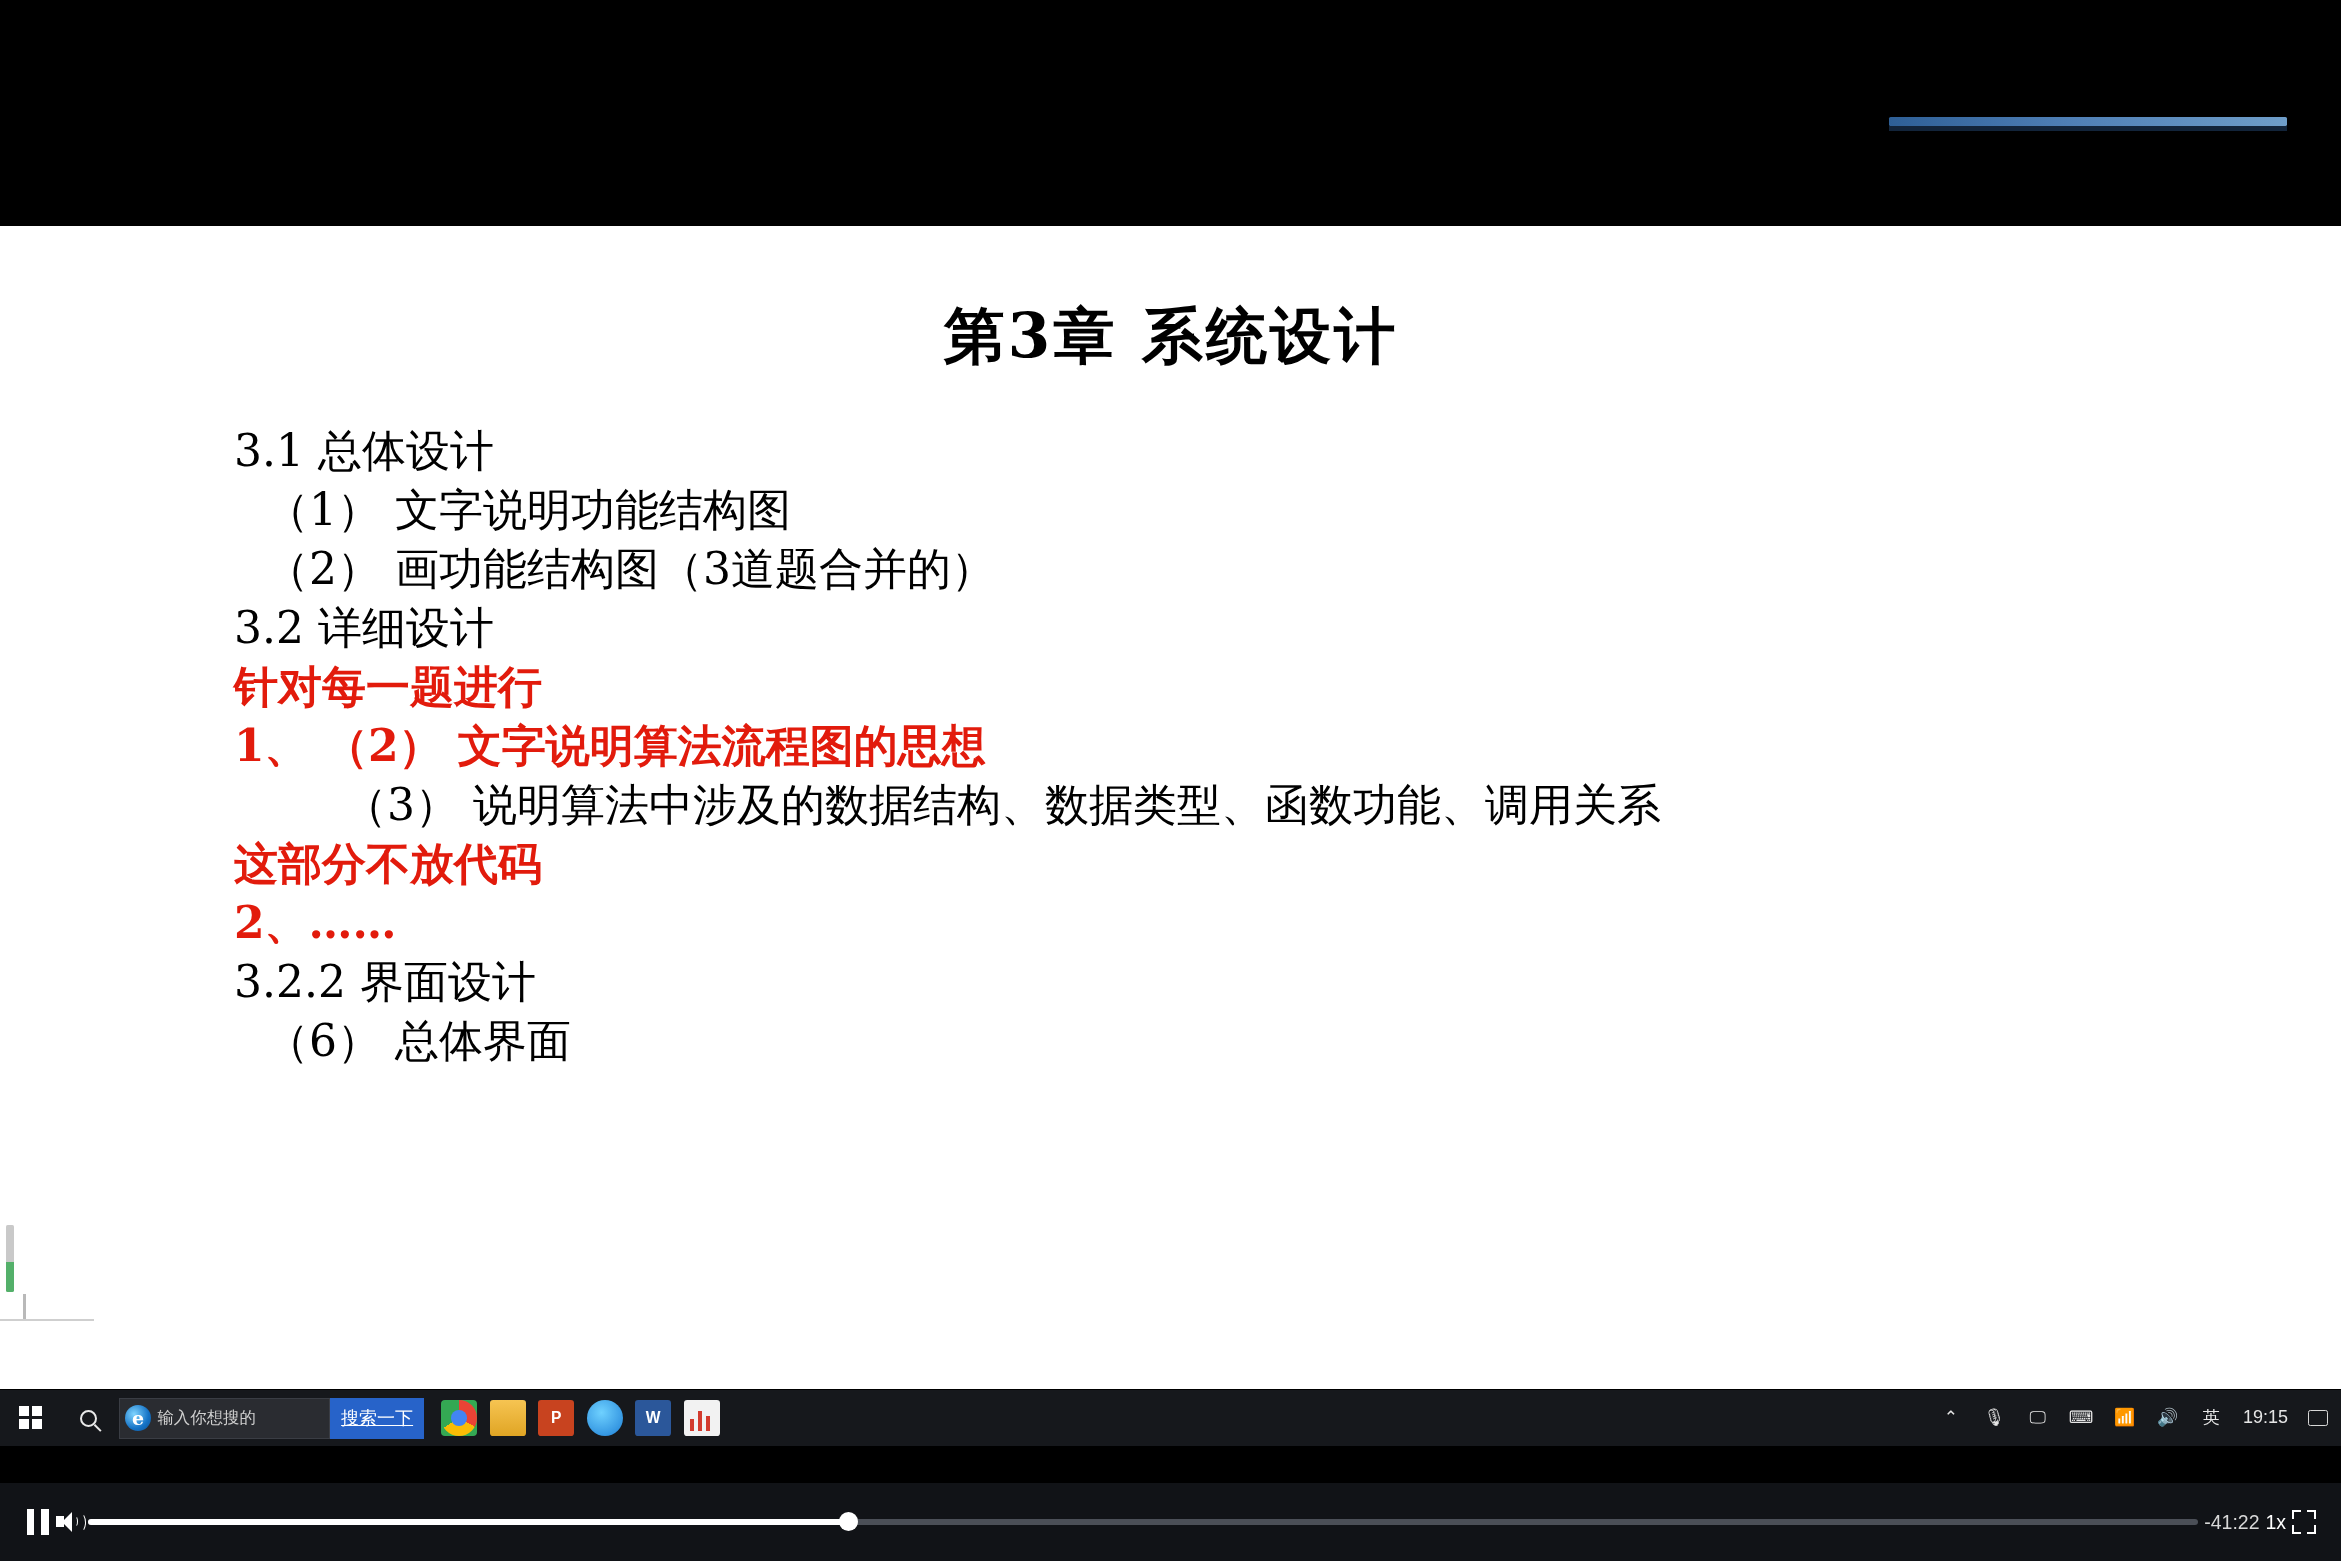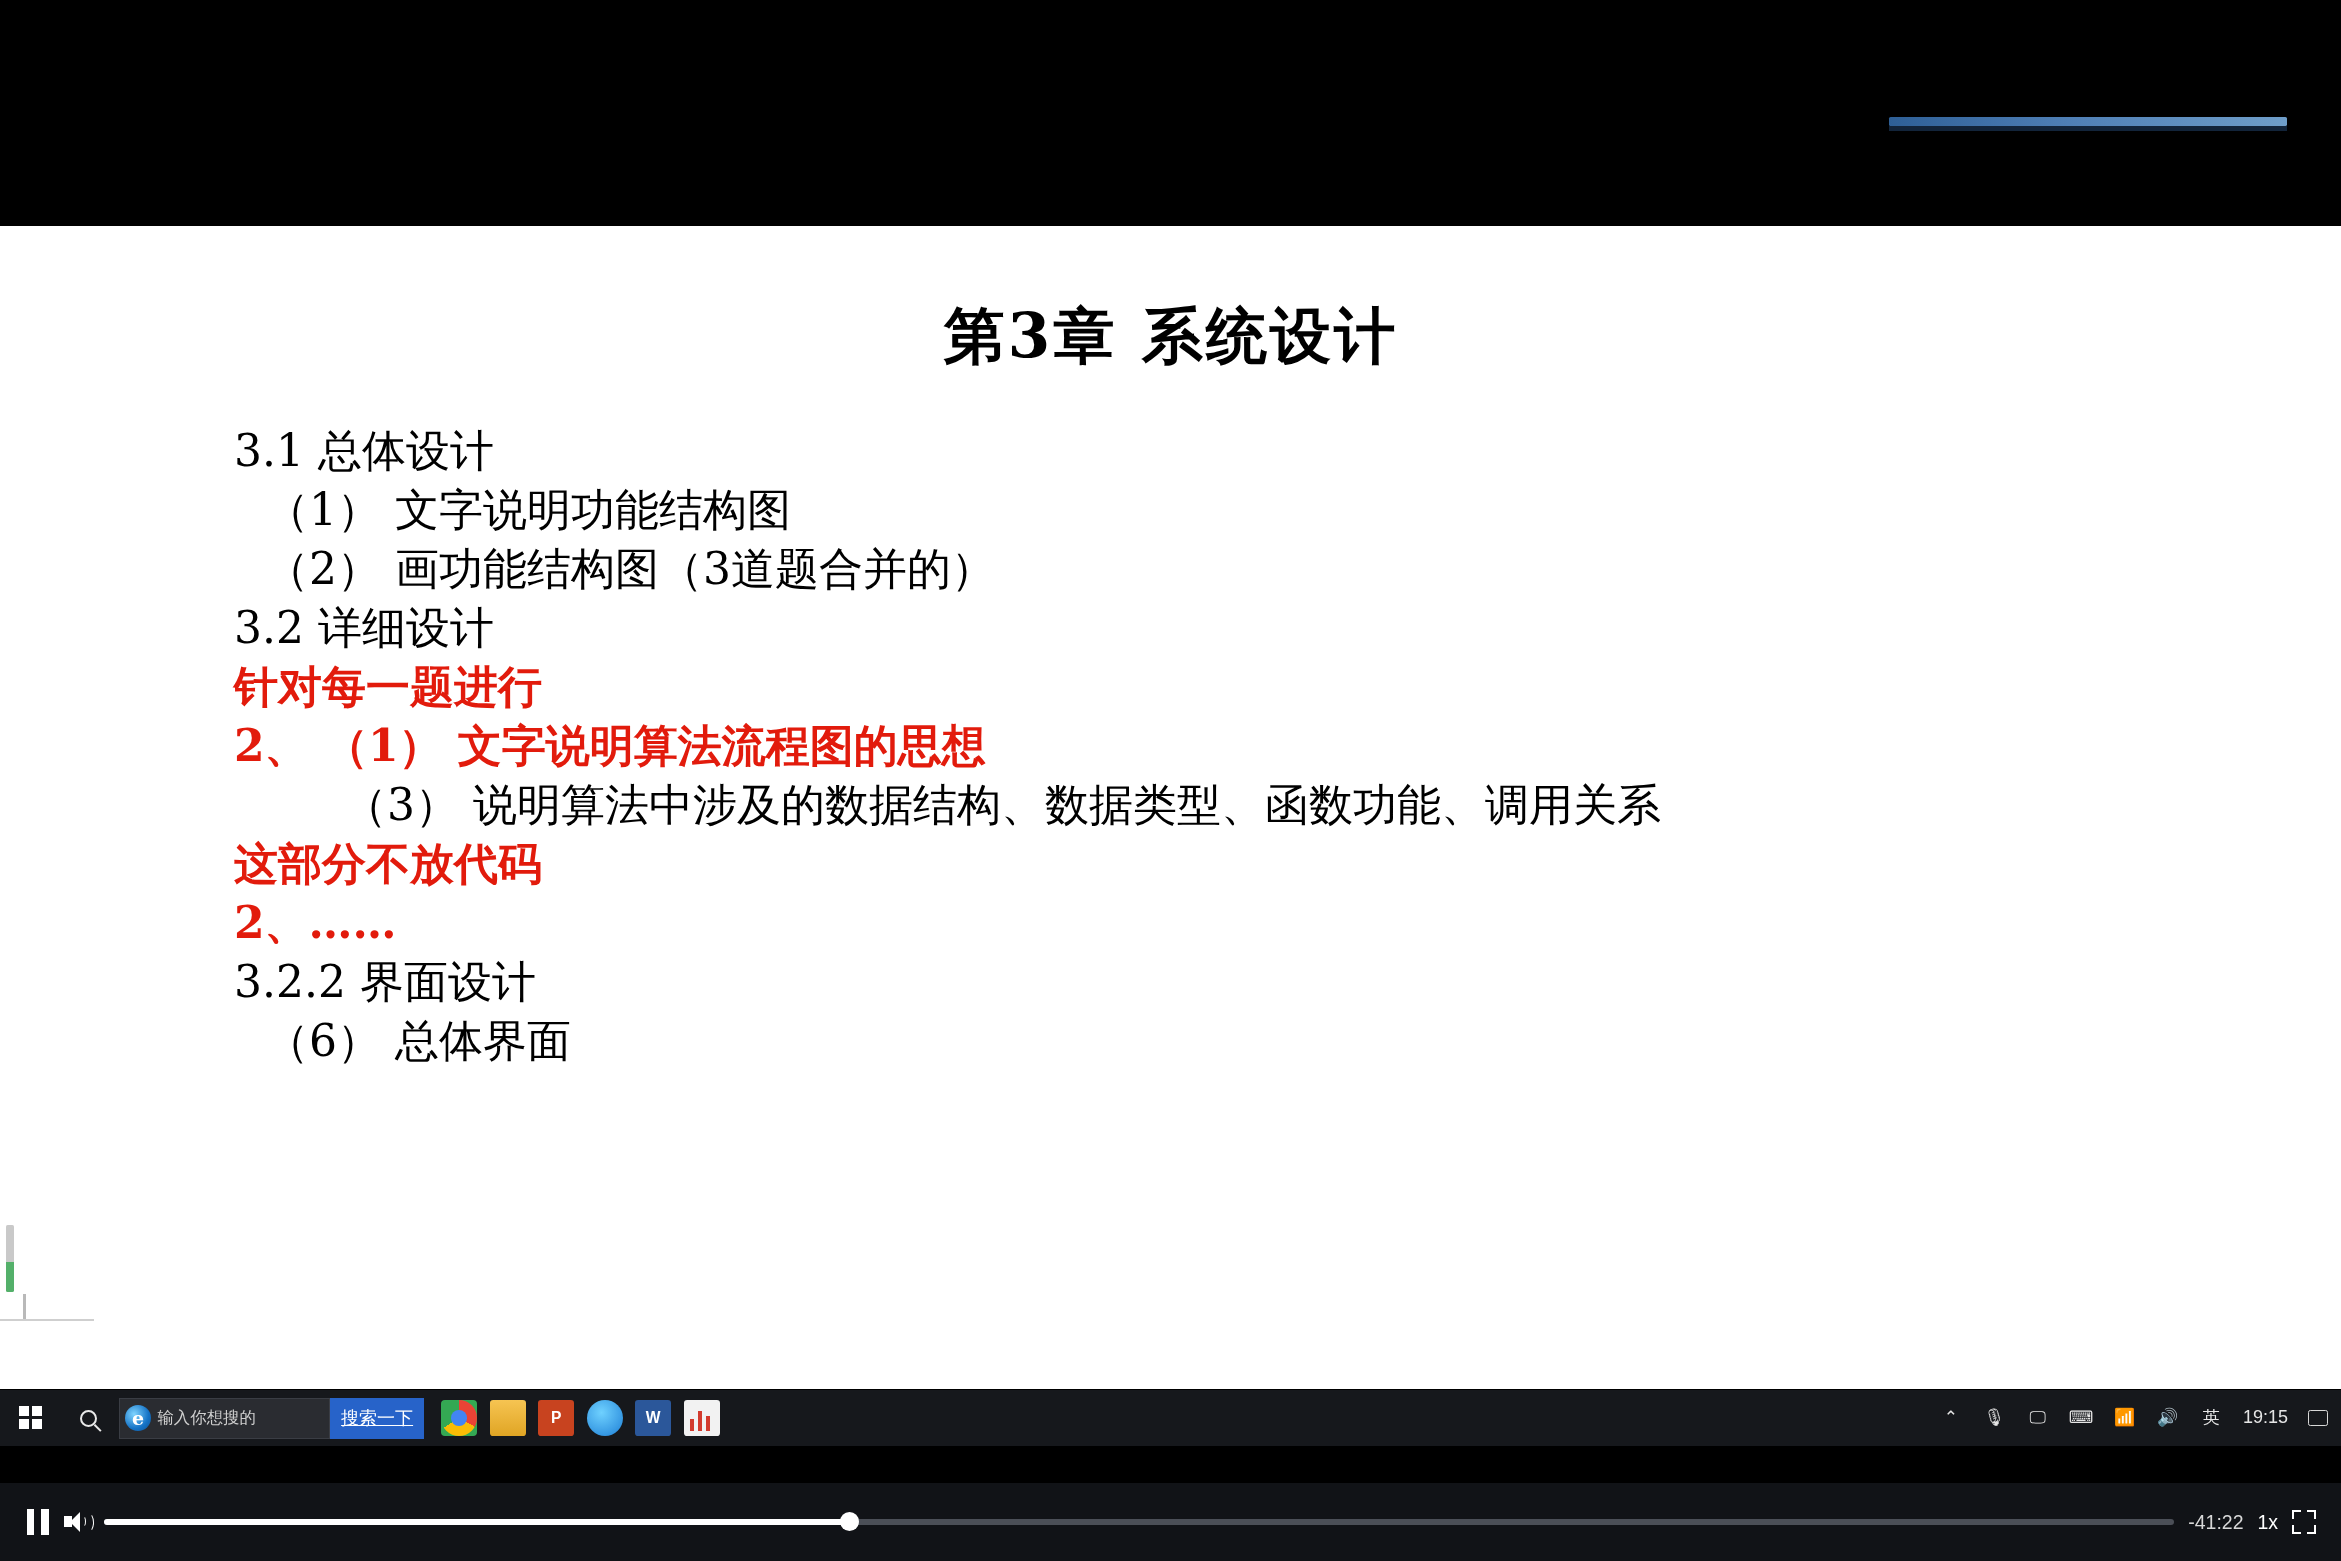--- a/index.html
+++ b/index.html
@@ -106,21 +106,21 @@
   .app.stats { background: #f2f2f2; border-radius: 3.1px; position: relative; overflow: hidden; }
   .app.stats i { position: absolute; bottom: 4.7px; width: 4.7px; background: #d33b2e; }
   .tray { margin-left: auto; display: flex; align-items: center; gap: 20px; padding-right: 14px; color: #e6e6e6; font-size: 15.6px; }
   .tray .ico { width: 23.4px; height: 23.4px; display: flex; align-items: center; justify-content: center; font-size: 17px; }
   .tray .clock { font-size: 18px; white-space: nowrap; }
   .tray .notif { width: 20px; height: 15.6px; border: 1.6px solid #d8d8d8; border-radius: 2.3px; }
 
   
   .player {
     position: absolute; left: 0; top: 1483px; width: 2342px; height: 78px;
-    background: #111317; display: flex; align-items: center; padding: 0 26.5px; gap: 14px;
+    background: #111317; display: flex; align-items: center; padding: 0 26.5px; gap: 6px;
   }
   .pl-btn { color: #fff; display: flex; align-items: center; justify-content: center; }
   .pause { width: 23.4px; height: 26.5px; display: flex; gap: 7px; }
   .pause i { width: 7.8px; height: 26.5px; background: #fff; display: block; }
   .spk { position: relative; width: 26.5px; height: 23.4px; }
   .spk .cone { position: absolute; left: 0; top: 6.2px; width: 7.8px; height: 11px; background: #fff; }
   .spk .tri { position: absolute; left: 6.2px; top: 1.6px; width: 0; height: 0; border-top: 10px solid transparent; border-bottom: 10px solid transparent; border-right: 10px solid #fff; }
   .spk .w1, .spk .w2 { position: absolute; border: 1.6px solid #fff; border-left-color: transparent; border-top-color: transparent; border-bottom-color: transparent; border-radius: 50%; }
   .spk .w1 { left: 15.6px; top: 6.2px; width: 6.2px; height: 11px; }
   .spk .w2 { left: 19px; top: 2.3px; width: 11px; height: 19px; }
@@ -150,21 +150,21 @@
 
   <div class="slide">
     <div class="slide-title">第3章  系统设计</div>
 
     <div class="body-block">
       <div class="line">3.1 总体设计</div>
       <div class="line indent1">（1） 文字说明功能结构图</div>
       <div class="line indent1">（2） 画功能结构图（3道题合并的）</div>
       <div class="line">3.2 详细设计</div>
       <div class="line red">针对每一题进行</div>
-      <div class="line red">2、 （1） 文字说明算法流程图的思想</div>
+      <div class="line red">1、 （2） 文字说明算法流程图的思想</div>
       <div class="line indent2">（3） 说明算法中涉及的数据结构、数据类型、函数功能、调用关系</div>
       <div class="line red">这部分不放代码</div>
       <div class="line red">2、……</div>
       <div class="line">3.2.2 界面设计</div>
       <div class="line indent1">（6） 总体界面</div>
     </div>
 
     <div class="edge-marker"></div>
     <div class="edge-tick"></div>
     <div class="edge-underline"></div>

